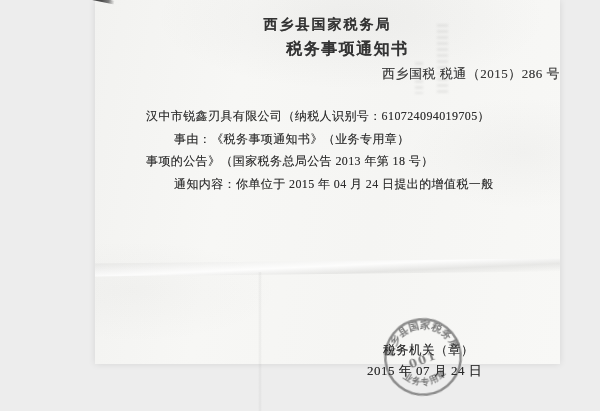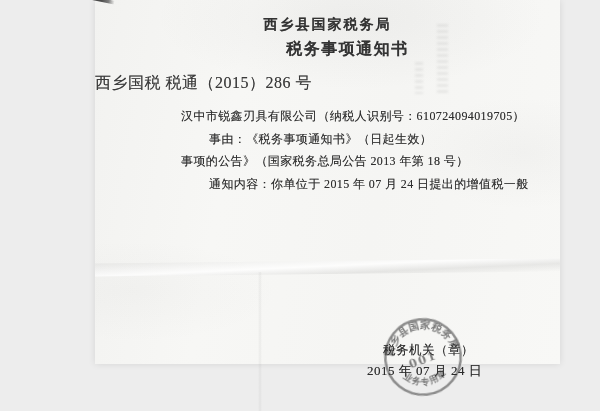--- a/index.html
+++ b/index.html
@@ -90,36 +90,35 @@
     left: 0; top: 39px; width: 100%;
     text-align: center;
     font-size: 16px;
     font-weight: bold;
     letter-spacing: 1.5px;
     color: #333;
     margin-left: 20px;
   }
   .doc-number {
     position: absolute;
-    left: 0; top: 73px; width: 100%;
-    text-align: left;
-    font-size: 16px;
+    left: 0; top: 65px; width: 100%;
+    text-align: right;
+    font-size: 13px;
     letter-spacing: 0.5px;
     color: #3a3a3a;
   }
   .body-block {
     position: absolute;
     left: 51px;
     top: 105px;
     width: 345px;
     font-size: 12px;
     line-height: 22.7px;
     letter-spacing: 0.4px;
     white-space: nowrap;
-    margin-left: 35px;
   }
   .body-line { height: 22.7px; }
   .body-line.indent { text-indent: 28px; }
 
   .seal-wrap {
     position: absolute;
     left: 286px;
     top: 316px;
     width: 84px;
     height: 82px;
@@ -158,23 +157,23 @@
     <div class="bleed-2"></div>
 
     <div class="title-main doc-text">西乡县国家税务局</div>
 
     <div class="title-sub doc-text">税务事项通知书</div>
 
     <div class="doc-number doc-text">西乡国税 税通（2015）286 号</div>
 
     <div class="body-block doc-text">
       <div class="body-line">汉中市锐鑫刃具有限公司（纳税人识别号：610724094019705）</div>
-      <div class="body-line indent">事由：《税务事项通知书》（日起生效）</div>
+      <div class="body-line indent">事由：《税务事项通知书》（业务专用章）</div>
       <div class="body-line">事项的公告》（国家税务总局公告 2013 年第 18 号）</div>
-      <div class="body-line indent">通知内容：你单位于 2015 年 07 月 24 日提出的增值税一般</div>
+      <div class="body-line indent">通知内容：你单位于 2015 年 04 月 24 日提出的增值税一般</div>
     </div>
 
     <div class="seal-wrap">
       <svg viewBox="0 0 100 100" width="84" height="82">
         <defs>
           <path id="arcTop" d="M 13 62 A 38 38 0 1 1 87 62" fill="none"></path>
           <path id="arcBottom" d="M 24 73 A 37 37 0 0 0 76 73" fill="none"></path>
         </defs>
         <circle cx="50" cy="50" r="46" fill="none" stroke="#6b6b6b" stroke-width="3" opacity="0.85"></circle>
         <text font-size="12.5" fill="#6b6b6b" letter-spacing="0.5" font-family="Liberation Serif, serif" font-weight="bold">

